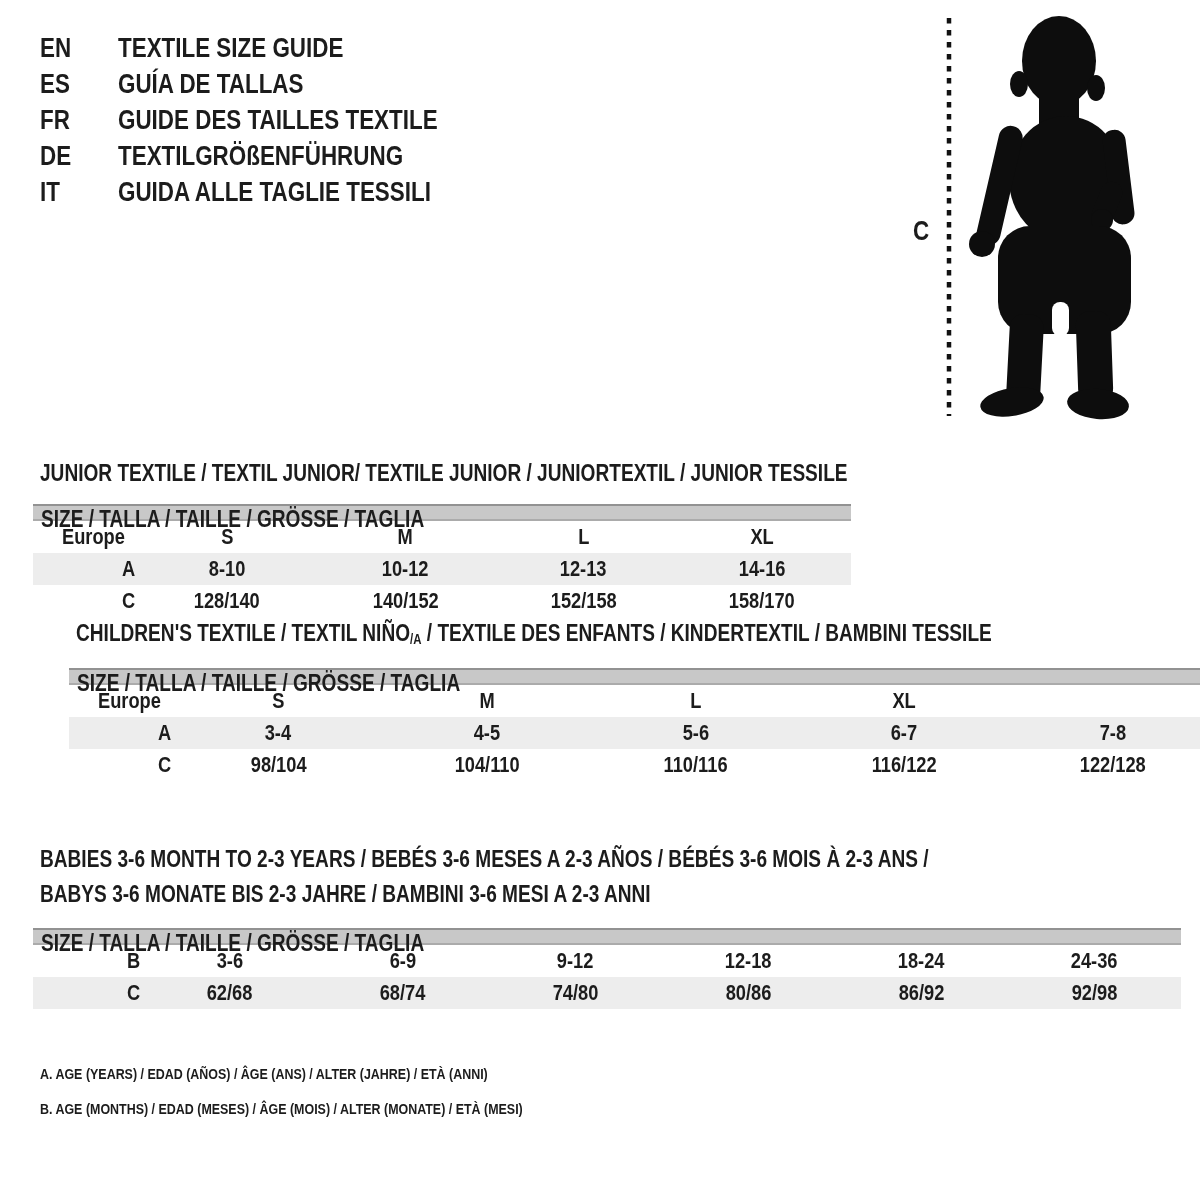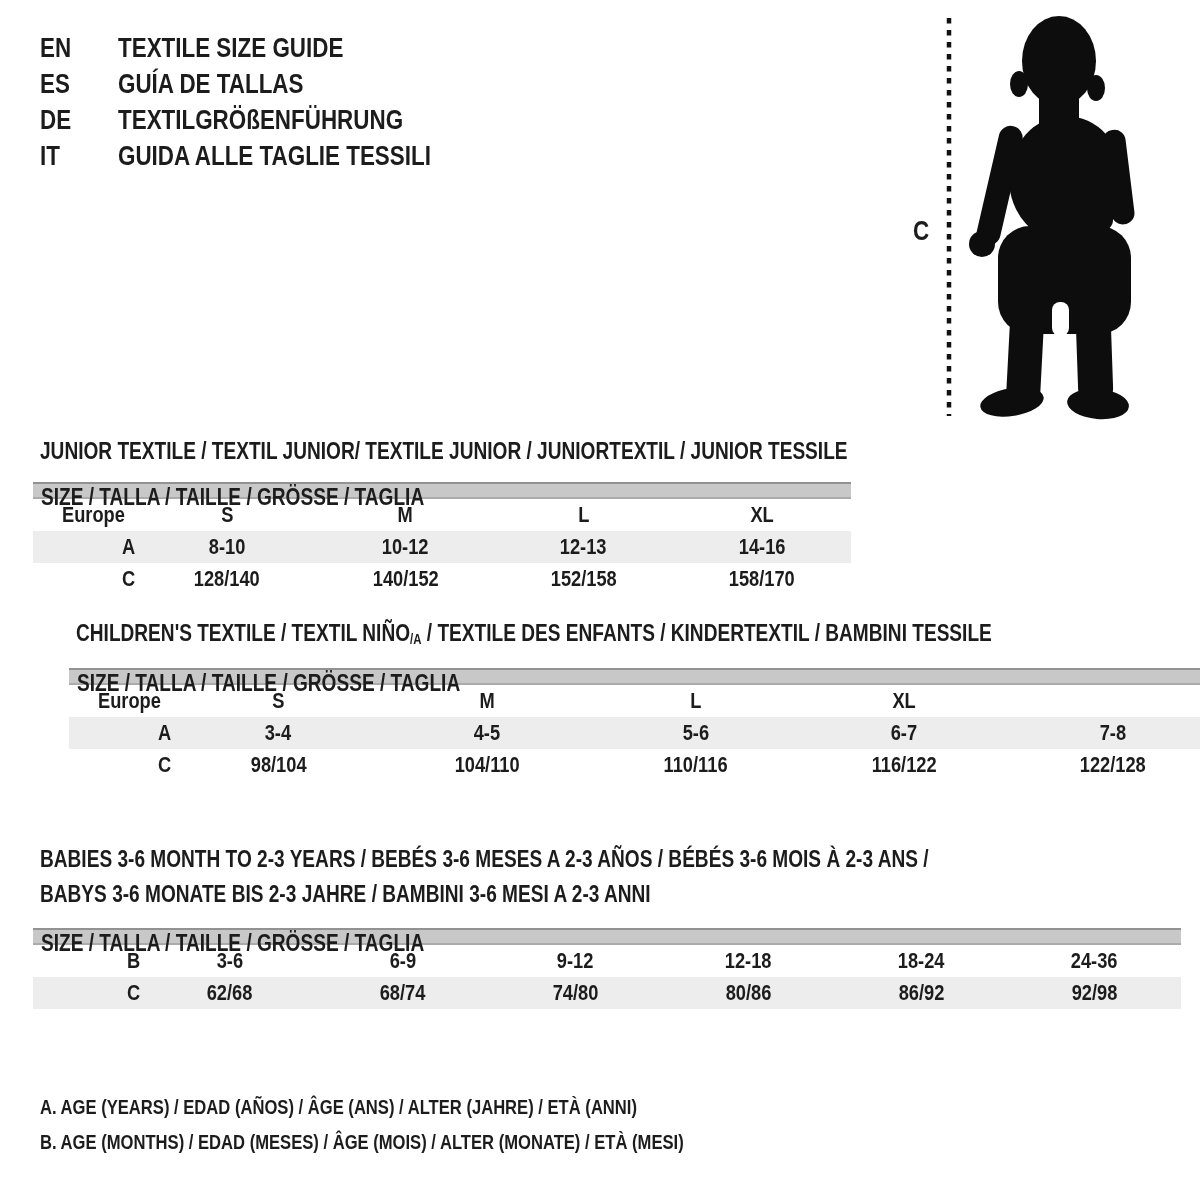--- a/index.html
+++ b/index.html
@@ -18,21 +18,21 @@
   .lang-row { display:flex; height:36px; line-height:36px; }
   .lang-code { flex:0 0 78px; width:78px; }
 
   
   #fig-label { left:913px; top:216px; font-size:27px; }
   #fig-dash { left:944px; top:16px; }
   #fig-sil  { left:956px; top:14px; }
 
   
   .section { position:absolute; left:33px; }
-  #sec-junior   { top:438px; width:818px;text-decoration:underline; }
+  #sec-junior   { top:460px; width:818px;text-decoration:underline; }
   #sec-children { top:620px; width:1148px;margin-left:36px; }
   #sec-babies   { top:842px; width:1148px; }
   .sec-title { font-size:23px; line-height:26px; padding-left:7px; }
   .sec-title .sub { font-size:0.6em; vertical-align:-0.22em; }
   #sec-junior   .size-table { margin-top:18px; }
   #sec-children .size-table { margin-top:15px; }
   #sec-babies   .size-table { margin-top:16px; }
   #sec-babies .sec-title { line-height:35px; }
 
   
@@ -43,34 +43,38 @@
   }
   .grid-row { display:grid; height:32px; line-height:32px; font-size:22px; }
   .cols-4 { grid-template-columns:105px repeat(4,1fr); }
   .cols-5 { grid-template-columns:105px repeat(5,1fr); }
   .cols-6 { grid-template-columns:110px repeat(6,1fr); }
   .cell { text-align:center; overflow:visible; }
   .label-cell { text-align:right; padding-left:10px; }
   .shaded { background:#ededed; }
 
   
-  #footnotes { left:40px; top:1090px; font-size:20px; }
+  #footnotes { left:40px; top:1056px; font-size:15px; }
   .footnote { height:35px; line-height:35px; }
 </style>
 </head>
 <body>
 
 <div id="lang" class="abs">
   <div class="lang-row">
     <span class="lang-code"><span class="cond">EN</span></span>
     <span class="cond">TEXTILE SIZE GUIDE</span>
   </div>
   <div class="lang-row">
     <span class="lang-code"><span class="cond">ES</span></span>
     <span class="cond">GUÍA DE TALLAS</span>
+  </div>
+  <div class="lang-row">
+    <span class="lang-code"><span class="cond">FR</span></span>
+    <span class="cond">GUIDE DES TAILLES TEXTILE</span>
   </div>
   <div class="lang-row">
     <span class="lang-code"><span class="cond">DE</span></span>
     <span class="cond">TEXTILGRÖßENFÜHRUNG</span>
   </div>
   <div class="lang-row">
     <span class="lang-code"><span class="cond">IT</span></span>
     <span class="cond">GUIDA ALLE TAGLIE TESSILI</span>
   </div>
 </div>

